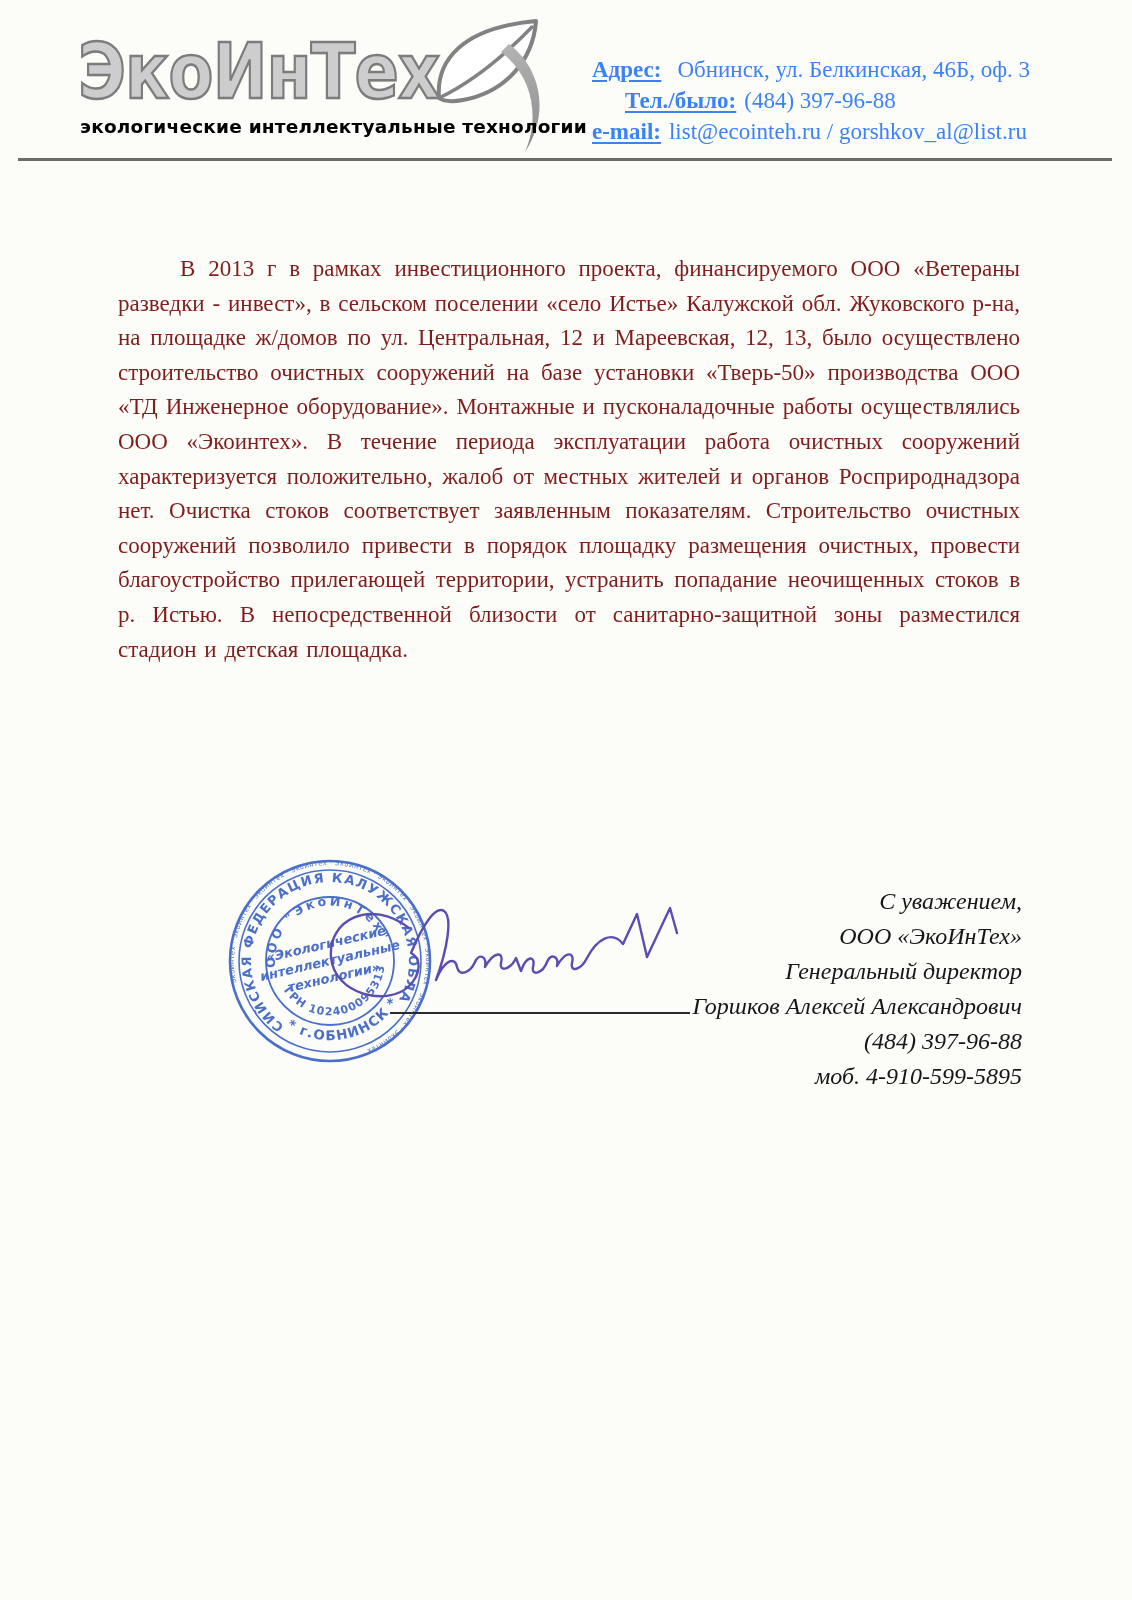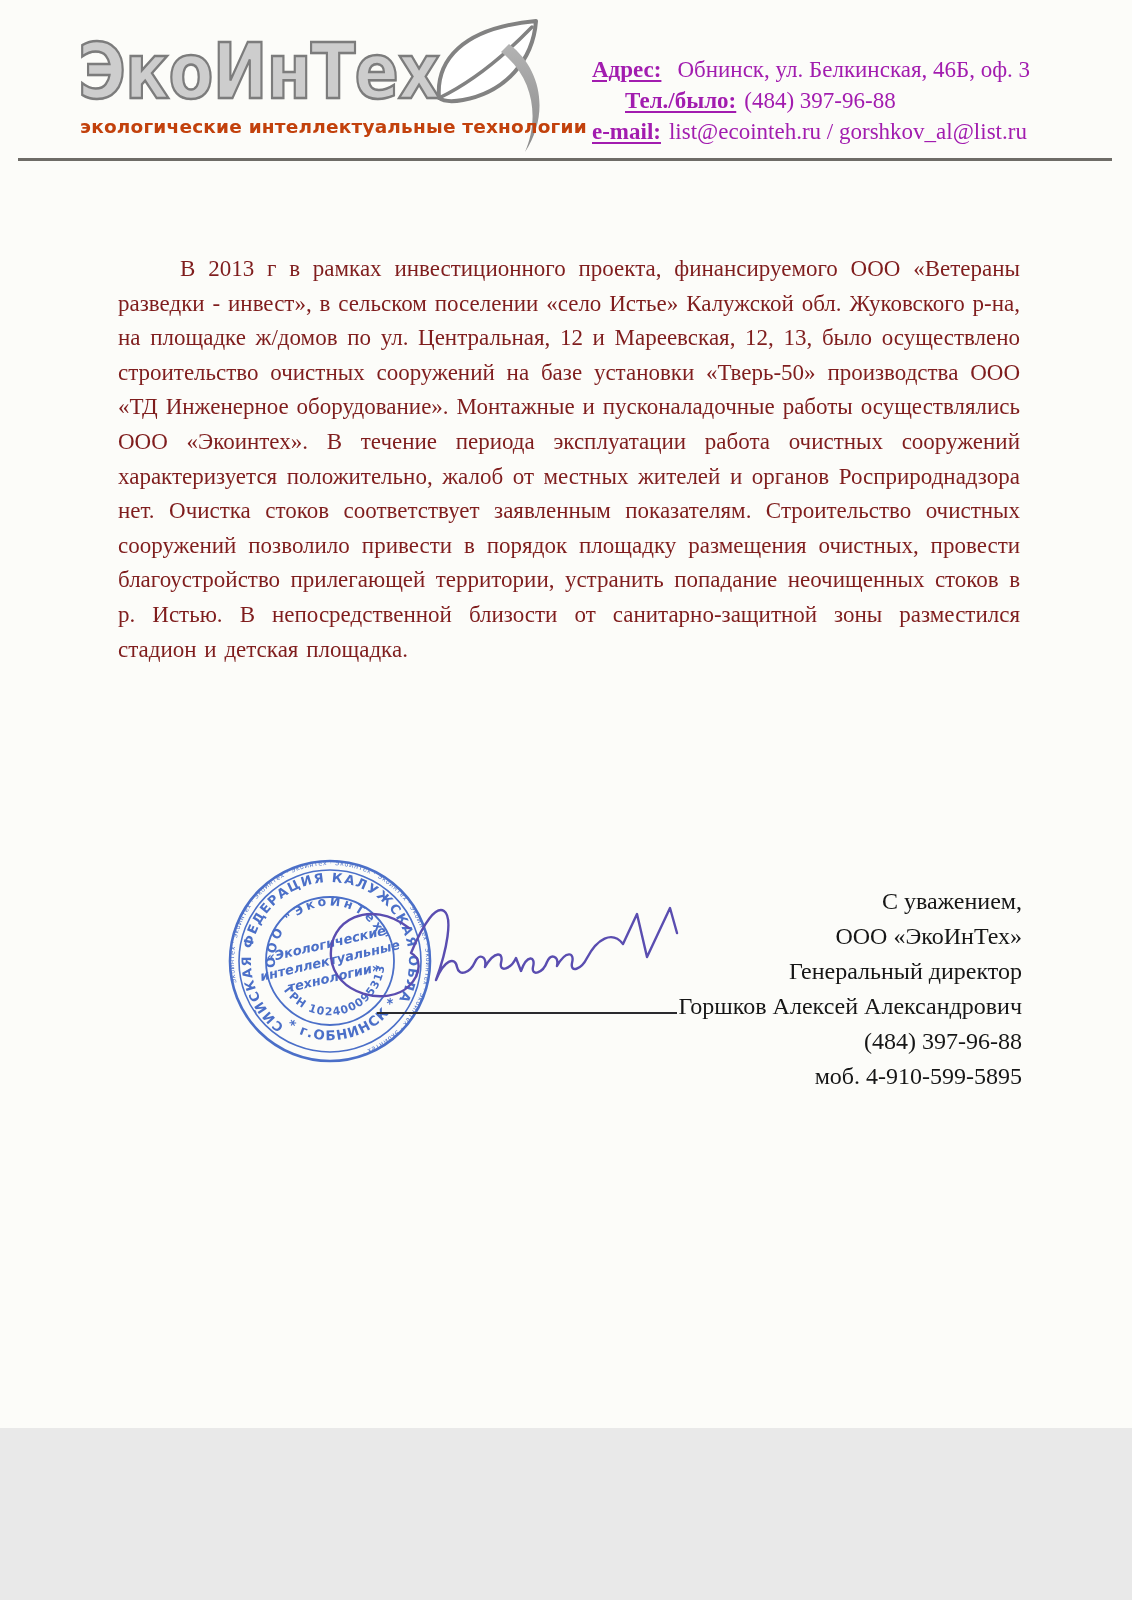--- a/index.html
+++ b/index.html
@@ -1,43 +1,43 @@
 <!DOCTYPE html>
 <html><head>
 <meta charset="utf-8">
 <style>
   html,body { margin:0; padding:0; background:#e9e9e9; }
   .page {
-    position:relative; width:1132px; height:1428px;
+    position:relative; width:1132px; height:1600px;
     background:#fcfcf9; overflow:hidden;
     font-family:"Liberation Serif", serif; color:#1c1c1c;
   }
 
   
   .logo-text {
     position:absolute; left:78px; top:34px;
     font-family:"DejaVu Sans", sans-serif; font-weight:700;
     font-size:76px; line-height:1; letter-spacing:-1px;
     transform:scaleX(0.86); transform-origin:left top;
     color:#cdcdcd;
     -webkit-text-stroke:2.5px #7c7c7c;
     text-shadow:0 1px 1px #9a9a9a;
     white-space:nowrap;
   }
   .tagline {
     position:absolute; left:80px; top:116px; width:450px;
     font-family:"DejaVu Sans", sans-serif; font-weight:700;
-    font-size:18.5px; color:#c2410c; letter-spacing:0.2px; white-space:nowrap;
+    font-size:18.5px; color:#000000; letter-spacing:0.2px; white-space:nowrap;
   }
   .leaf-icon   { position:absolute; left:432px; top:16px; }
   .swoosh-icon { position:absolute; left:497px; top:44px; }
 
   .contacts {
     position:absolute; left:592px; top:54px; width:440px;
-    font-size:23px; line-height:31px; color:#a21caf; white-space:nowrap;
+    font-size:23px; line-height:31px; color:#3b82f6; white-space:nowrap;
   }
   .contacts .row2 { padding-left:33px; }
   .contacts .lbl {
     font-weight:700; text-decoration:underline; text-underline-offset:3px;
   }
   .contacts .val { margin-left:8px; }
   .contacts .row1 .val { margin-left:16px; }
 
   .rule {
     position:absolute; left:18px; top:158px; width:1094px; height:3px;
@@ -52,20 +52,21 @@
   }
 
   
   .stamp { position:absolute; left:226px; top:857px; z-index:1; opacity:.92; }
   .handwriting { position:absolute; left:278px; top:900px; z-index:3; }
 
   .signoff {
     position:absolute; right:110px; top:884px; z-index:2;
     text-align:right; font-size:24px; line-height:35px; color:#161616;
     white-space:nowrap;
+    font-style:italic;
   }
   .sig-underline {
     display:inline-block; width:300px; height:1px;
     border-bottom:2px solid #2a2a2e; margin-right:2px;
   }
 </style>
 </head>
 <body>
 
 <div class="page">

